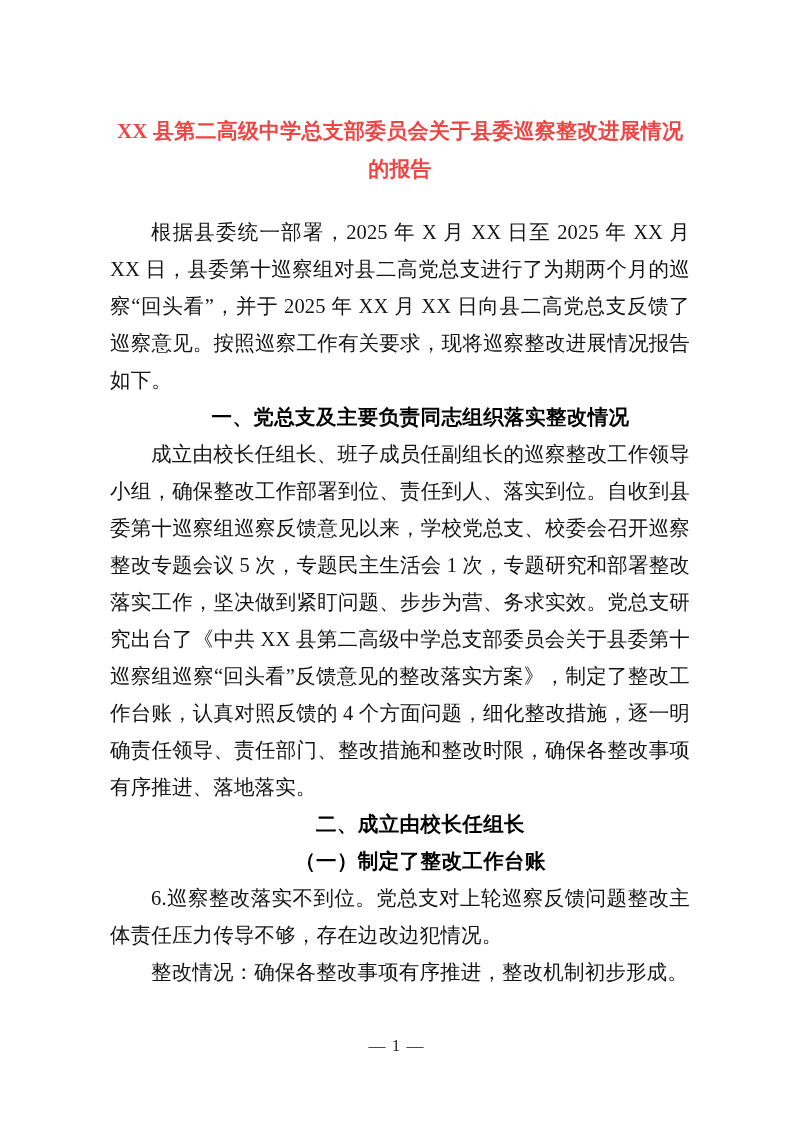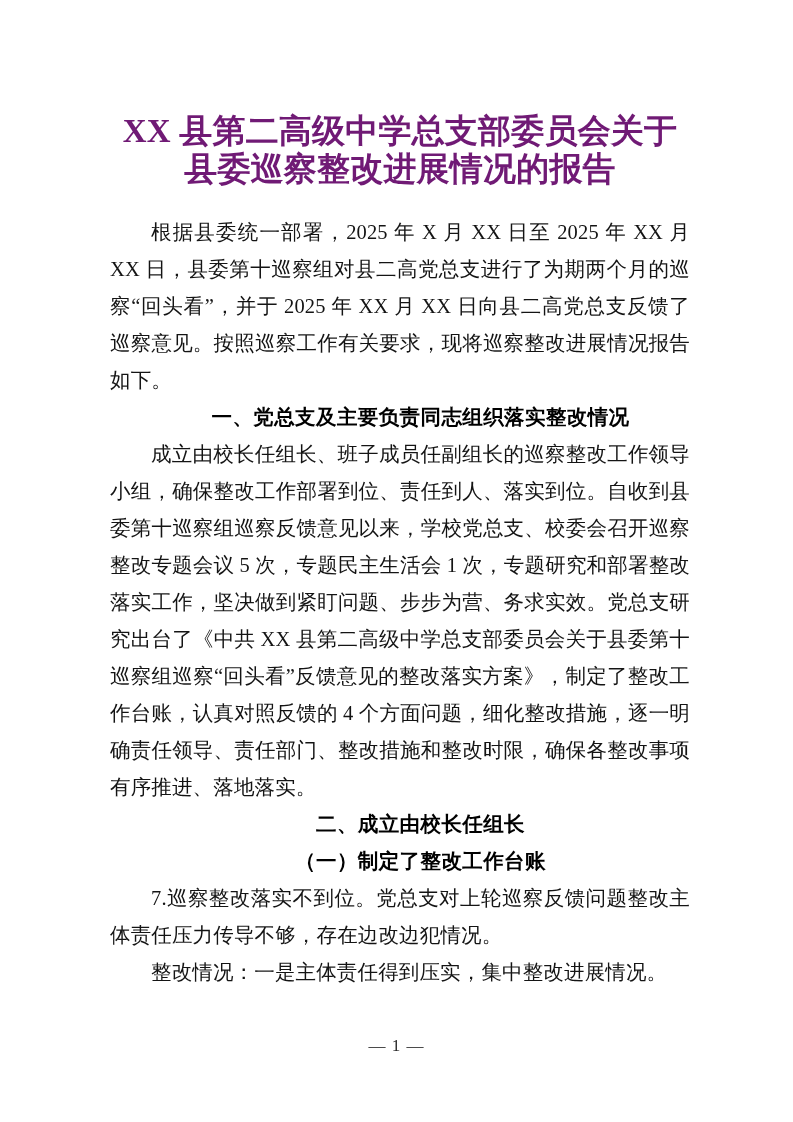--- a/index.html
+++ b/index.html
@@ -22,26 +22,26 @@
   .content {
     position: absolute;
     left: 110px;
     top: 0;
     width: 580px;
   }
   .doc-title {
     margin: 0;
     padding-top: 112px;
     font-family: "Liberation Serif", "DejaVu Serif", serif;
-    font-size: 33px;
+    font-size: 21px;
     font-weight: bold;
     line-height: 38px;
     text-align: center;
     letter-spacing: 0.2px;
-    color: #701a75;
+    color: #ef4444;
   }
   .body-block {
     margin-top: 26px;
   }
   p.para {
     margin: 0;
     font-size: 20.5px;
     line-height: 37px;
     text-align: justify;
     text-justify: inter-ideograph;
@@ -88,22 +88,22 @@
       <p class="para">根据县委统一部署，2025 年 X 月 XX 日至 2025 年 XX 月 XX 日，县委第十巡察组对县二高党总支进行了为期两个月的巡察“回头看”，并于 2025 年 XX 月 XX 日向县二高党总支反馈了巡察意见。按照巡察工作有关要求，现将巡察整改进展情况报告如下。</p>
 
       <p class="heading">一、党总支及主要负责同志组织落实整改情况</p>
 
       <p class="para">成立由校长任组长、班子成员任副组长的巡察整改工作领导小组，确保整改工作部署到位、责任到人、落实到位。自收到县委第十巡察组巡察反馈意见以来，学校党总支、校委会召开巡察整改专题会议 5 次，专题民主生活会 1 次，专题研究和部署整改落实工作，坚决做到紧盯问题、步步为营、务求实效。党总支研究出台了《中共 XX 县第二高级中学总支部委员会关于县委第十巡察组巡察“回头看”反馈意见的整改落实方案》，制定了整改工作台账，认真对照反馈的 4 个方面问题，细化整改措施，逐一明确责任领导、责任部门、整改措施和整改时限，确保各整改事项有序推进、落地落实。</p>
 
       <p class="heading">二、成立由校长任组长</p>
 
       <p class="heading">（一）制定了整改工作台账</p>
 
-      <p class="para last-line-left">7.巡察整改落实不到位。党总支对上轮巡察反馈问题整改主体责任压力传导不够，存在边改边犯情况。</p>
+      <p class="para last-line-left">6.巡察整改落实不到位。党总支对上轮巡察反馈问题整改主体责任压力传导不够，存在边改边犯情况。</p>
 
-      <p class="para last-line-left">整改情况：一是主体责任得到压实，集中整改进展情况。</p>
+      <p class="para last-line-left">整改情况：确保各整改事项有序推进，整改机制初步形成。</p>
 
     </div>
   </div>
 
   <div class="page-footer">— 1 —</div>
 
 </div>
 
 </body></html>

